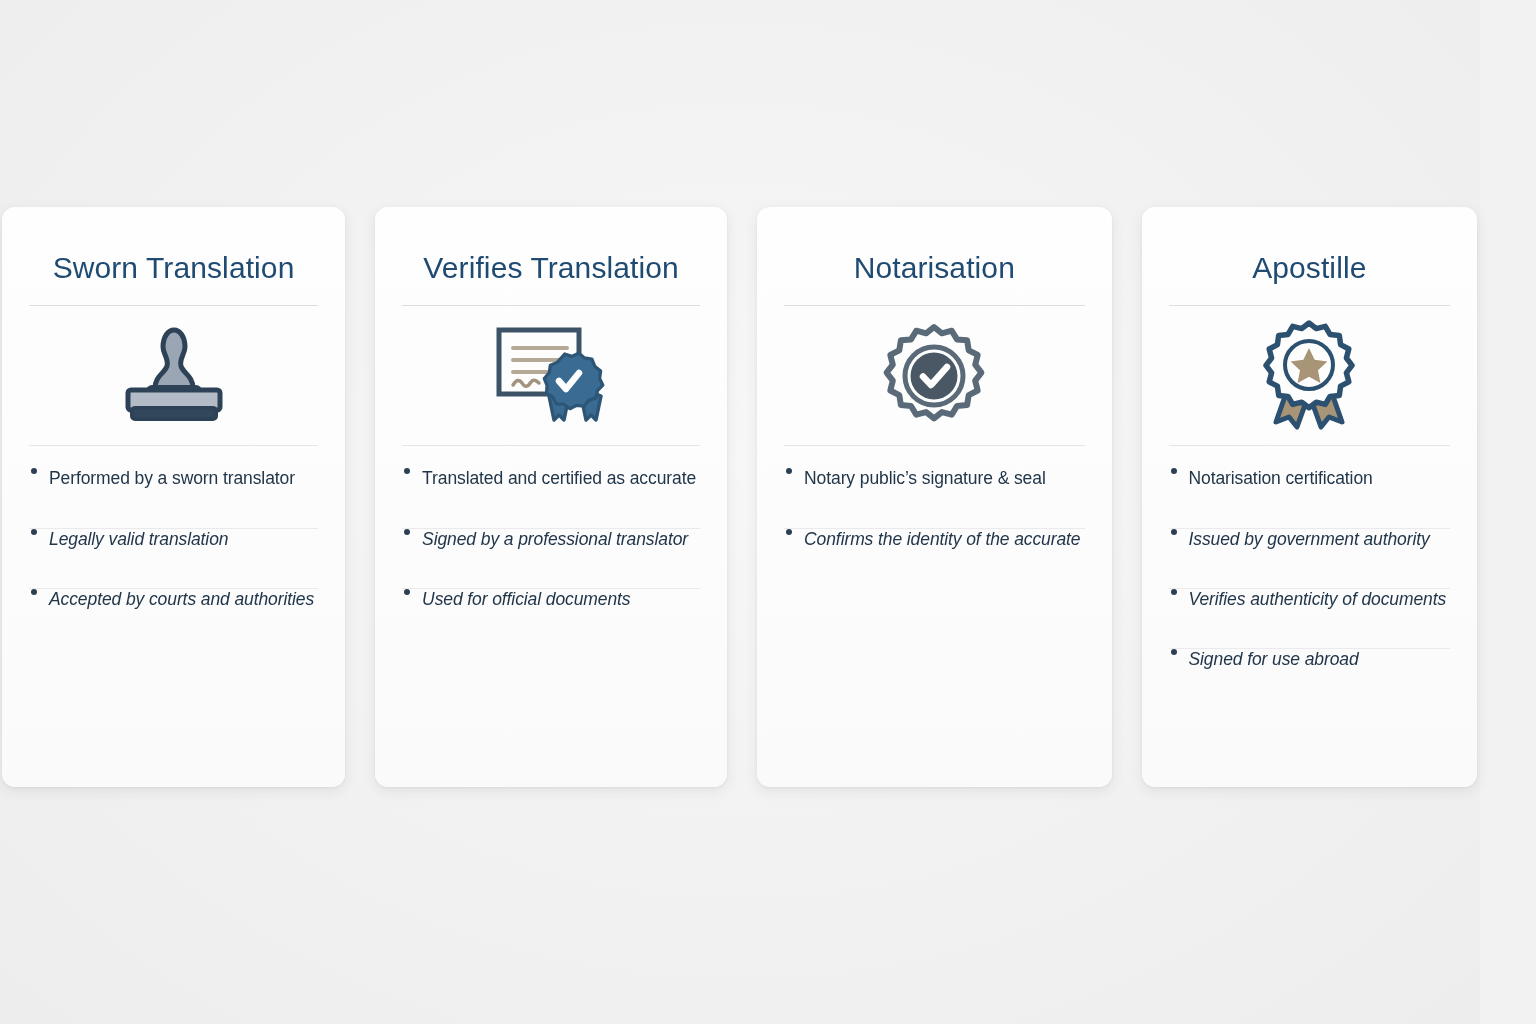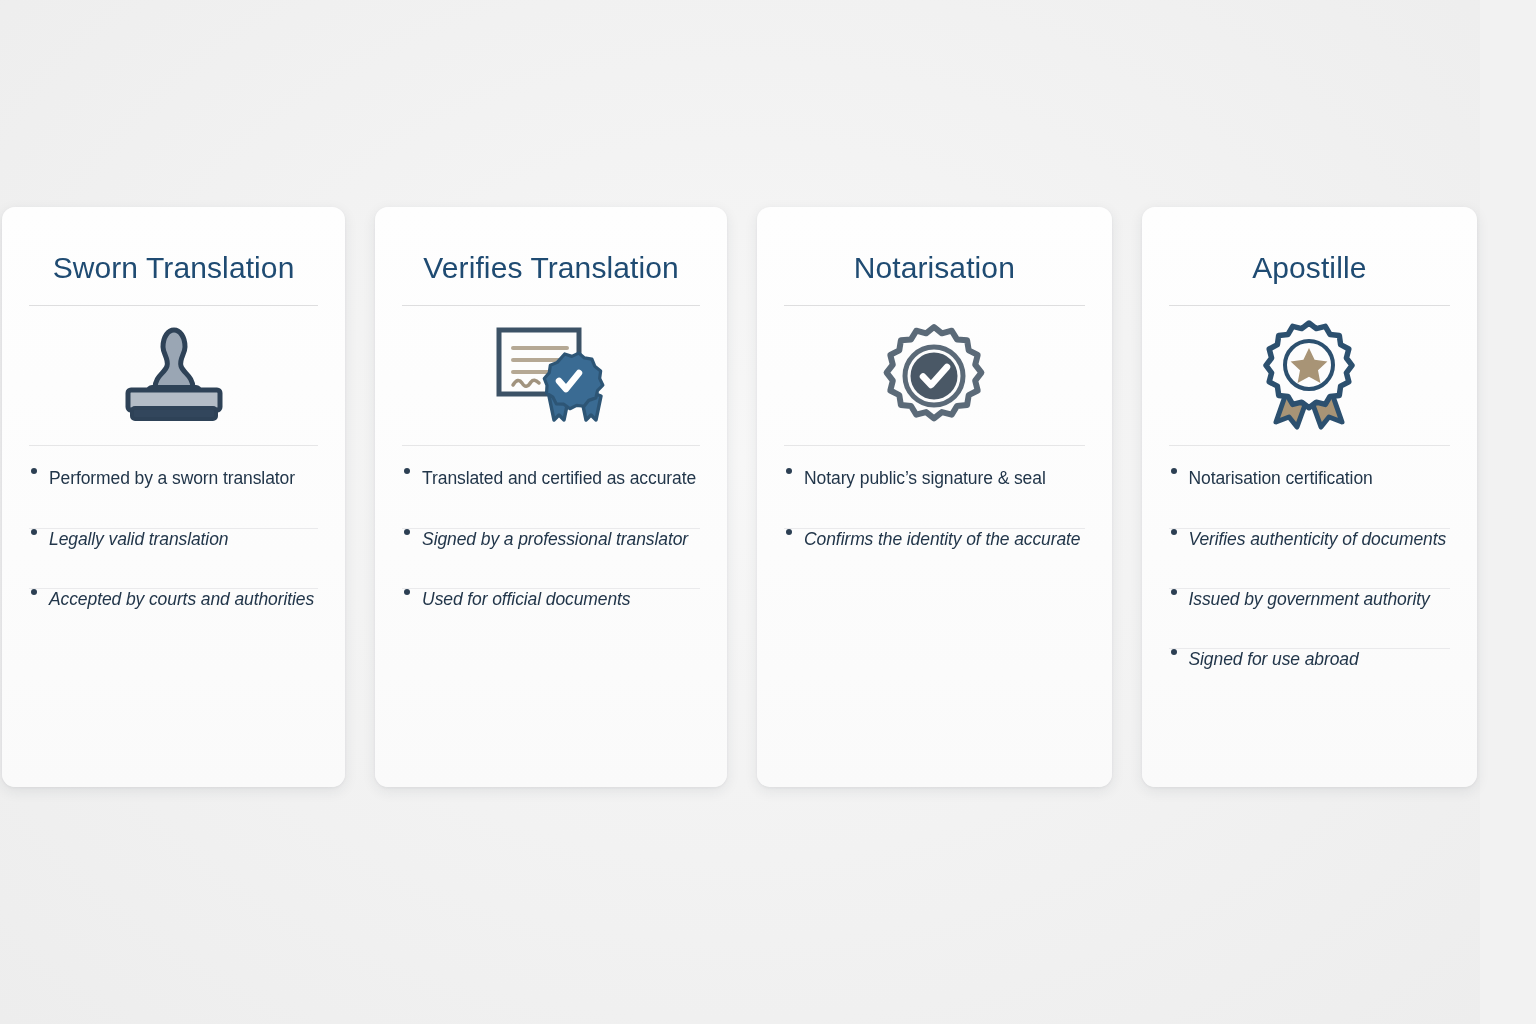--- a/index.html
+++ b/index.html
@@ -189,25 +189,25 @@
         </svg>
       </div>
       <div class="rule-2"></div>
       <div class="feature-list">
         <div class="feature">
           <span class="bullet"></span>
           <span class="feature-text">Notarisation certification</span>
         </div>
         <div class="feature">
           <span class="bullet"></span>
+          <span class="feature-text">Issued by government authority</span>
+        </div>
+        <div class="feature">
+          <span class="bullet"></span>
           <span class="feature-text">Verifies authenticity of documents</span>
-        </div>
-        <div class="feature">
-          <span class="bullet"></span>
-          <span class="feature-text">Issued by government authority</span>
         </div>
         <div class="feature">
           <span class="bullet"></span>
           <span class="feature-text">Signed for use abroad</span>
         </div>
       </div>
     </div>
 
   </div>
 </div>

